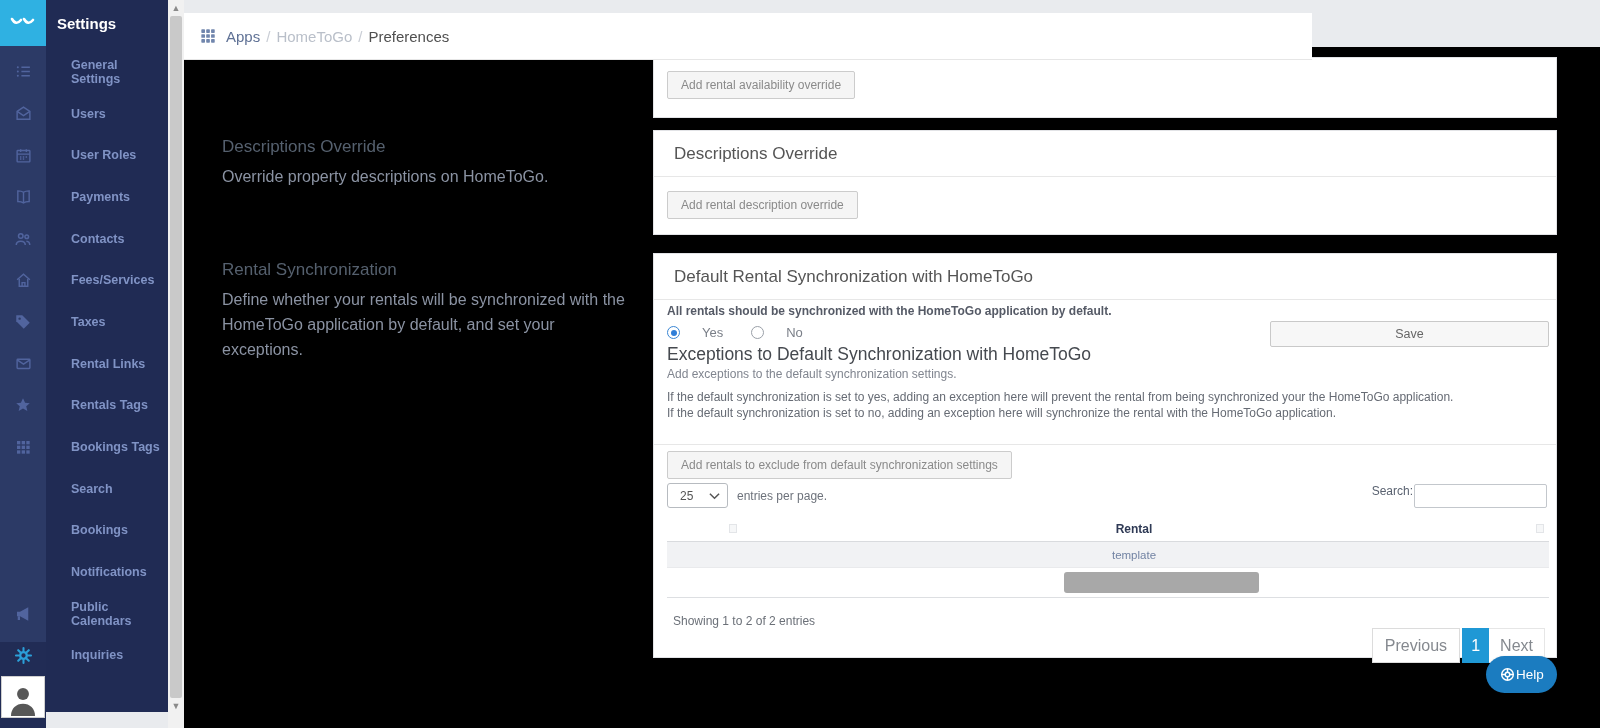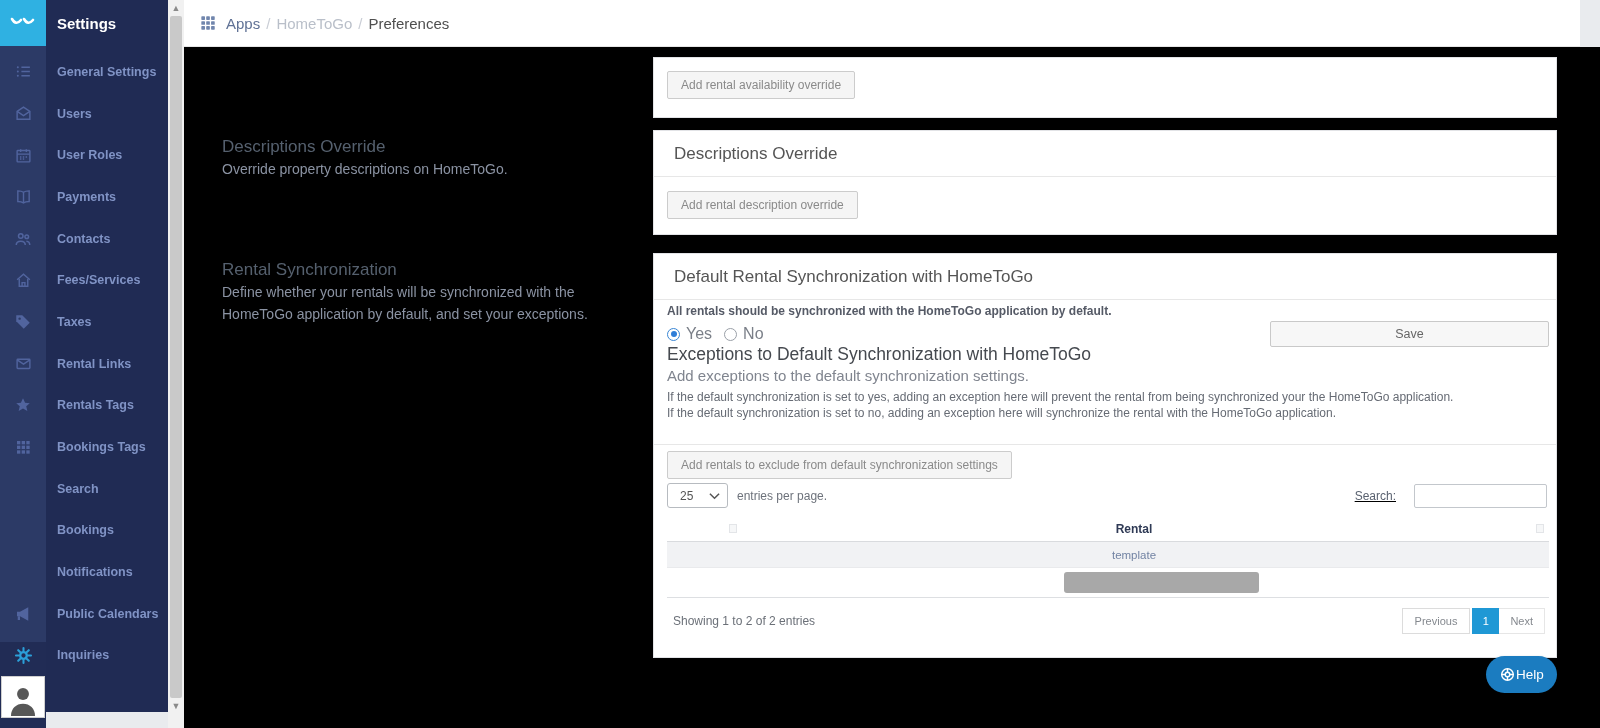--- a/index.html
+++ b/index.html
@@ -12,89 +12,89 @@
   .side-rail .rail-bottom { position:absolute; left:0; top:642px; width:46px; height:86px; background:#212c55; }
   .logo { position:absolute; left:0; top:0; width:46px; height:46px; background:#2fb1e2; display:flex; align-items:center; justify-content:center; z-index:4; }
   .rail-items { position:absolute; left:0; top:51px; width:46px; display:flex; flex-direction:column; z-index:4; }
   .rail-cell { height:41.7px; display:flex; align-items:center; justify-content:center; color:#51649e; }
   .rail-cell.bright { color:#2b9fd9; }
   .avatar-box { width:44px; height:42px; background:#ffffff; border:1px solid #cfcfcf; display:flex; align-items:flex-end; justify-content:center; overflow:hidden; }
 
   .side-panel { position:absolute; left:46px; top:0; width:122px; height:712px; background:#202b54; z-index:3; }
   .side-title { height:47px; display:flex; align-items:center; padding-left:11px; color:#ffffff; font-size:15px; font-weight:bold; }
   .nav-list { display:flex; flex-direction:column; padding-top:4px; }
-  .nav-item { height:41.7px; display:flex; align-items:center; padding-left:11px; color:#8093c5; font-size:12.5px; font-weight:600; cursor:pointer; }
+  .nav-item { height:41.7px; display:flex; align-items:center; padding-left:25px; color:#8093c5; font-size:12.5px; font-weight:600; cursor:pointer; }
 
   
   .side-scrollbar { position:absolute; left:168px; top:0; width:16px; height:728px; background:#f1f1f1; z-index:3; }
   .sb-arrow { position:absolute; left:0; width:16px; height:15px; display:flex; align-items:center; justify-content:center; color:#8a8a8a; font-size:9px; background:#f1f1f1; }
   .sb-arrow.up { top:0; }
   .sb-arrow.down { top:698px; }
   .sb-thumb { position:absolute; left:2px; top:16px; width:12px; height:682px; background:#c9c9c9; border-radius:2px; }
 
   
-  .main-header { position:absolute; left:184px; top:0; width:1396px; height:47px; background:#ffffff; border-bottom:1px solid #e6e6e6; display:flex; align-items:center; padding-left:16px; z-index:2; }
+  .main-header { position:absolute; left:184px; top:13px; width:1128px; height:47px; background:#ffffff; border-bottom:1px solid #e6e6e6; display:flex; align-items:center; padding-left:16px; z-index:2; }
   .crumb { font-size:15px; margin-left:10px; }
   .crumb .apps { color:#5f7195; }
   .crumb .sep { color:#c9cdd5; margin:0 6px; }
   .crumb .app { color:#b9bfc9; }
   .crumb .page { color:#4f4f4f; }
 
   
   .content { position:absolute; left:184px; top:47px; width:1416px; height:681px; background:#000000; }
   .card { position:absolute; background:#ffffff; border:1px solid #e2e3e6; box-shadow:0 1px 1px rgba(0,0,0,.04); }
   .card-head { padding:13px 20px 12px 20px; border-bottom:1px solid #e7e7e7; }
   .card-head .ttl { font-size:17px; color:#555555; }
 
   .btn-gray { display:inline-block; background:#f5f5f5; border:1px solid #cccccc; color:#8a8a8a; font-size:12px; padding:6px 13px; border-radius:2px; cursor:pointer; white-space:nowrap; }
 
   .sec-label { position:absolute; left:38px; width:410px; }
   .sec-label .ttl { font-size:17px; color:#55606e; }
-  .sec-label .dsc { font-size:14px; color:#8b93a3; margin-top:2px; line-height:1.55; }
+  .sec-label .dsc { font-size:16px; color:#8b93a3; margin-top:8px; line-height:1.55; }
 
   #card1 { left:469px; top:10px; width:904px; height:61px; }
   #card2 { left:469px; top:83px; width:904px; height:105px; }
   #card3 { left:469px; top:206px; width:904px; height:405px; }
   .card-body-rel { position:relative; }
 
   .bold-line { position:absolute; left:13px; top:50px; font-size:12px; font-weight:bold; color:#555a66; }
-  .radio-row { position:absolute; left:13px; top:71px; display:flex; align-items:center; gap:6px; font-size:16px; color:#7a7f88; }
+  .radio-row { position:absolute; left:13px; top:71px; display:flex; align-items:center; gap:22px; font-size:13px; color:#7a7f88; }
   .radio { width:13px; height:13px; border-radius:50%; border:1px solid #9aa0a8; background:#fff; position:relative; }
   .radio.sel { border:1px solid #3a86d4; }
   .radio.sel::after { content:""; position:absolute; left:2.5px; top:2.5px; width:6px; height:6px; border-radius:50%; background:#2f7ed8; }
   .save-btn { position:absolute; left:616px; top:67px; width:279px; height:26px; background:#f7f7f7; border:1px solid #c9c9c9; color:#666; font-size:12.5px; display:flex; align-items:center; justify-content:center; border-radius:2px; cursor:pointer; }
 
   .exc-title { position:absolute; left:13px; top:90px; font-size:17.5px; color:#45494f; }
-  .exc-sub { position:absolute; left:13px; top:113px; font-size:15px; color:#80858f; }
+  .exc-sub { position:absolute; left:13px; top:113px; font-size:12px; color:#80858f; }
   .exc-note1 { position:absolute; left:13px; top:136px; font-size:12px; color:#666b74; }
   .exc-note2 { position:absolute; left:13px; top:152px; font-size:12px; color:#666b74; }
   .hr-line { position:absolute; left:0; top:190px; width:100%; border-top:1px solid #e7e7e7; }
   .exclude-btn { position:absolute; left:13px; top:197px; }
 
   .pagesize { position:absolute; left:13px; top:229px; width:61px; height:25px; border:1px solid #b7bbc0; border-radius:3px; background:#fff; display:flex; align-items:center; justify-content:space-between; padding:0 7px 0 12px; font-size:12px; color:#555; cursor:pointer; }
   .pagesize-label { position:absolute; left:83px; top:235px; font-size:12px; color:#6d727b; }
-  .search-wrap { position:absolute; right:9px; top:230px; display:flex; align-items:center; gap:18px;text-decoration:underline; }
+  .search-wrap { position:absolute; right:9px; top:230px; display:flex; gap:1px; }
   .search-wrap label { font-size:12px; color:#5a6270; }
   .search-input { width:133px; height:24px; border:1px solid #c3c7cc; border-radius:2px; background:#fff; font-size:12px; padding:0 6px; outline:none; }
 
   .xtable { position:absolute; left:13px; top:262px; width:882px; }
   .thead { position:relative; height:26px; border-bottom:1px solid #d9dbde; display:flex; align-items:center; justify-content:center; }
   .thead .col { font-size:12px; font-weight:bold; color:#2f3a55; transform:translateX(26px); }
   .sort-sq { position:absolute; width:8px; height:9px; border:1px solid #e3e5e8; background:#f6f7f8; top:8px; }
   .sort-sq.l { left:62px; }
   .sort-sq.r { right:5px; }
   .trow { position:relative; display:flex; align-items:center; justify-content:center; }
   .trow.r1 { height:26px; background:#f1f2f4; border-bottom:1px solid #e9eaec; }
   .trow.r1 .cell { font-size:11.5px; color:#7283a3; transform:translateX(26px); }
   .trow.r2 { height:30px; background:#ffffff; border-bottom:1px solid #dddfe2; }
   .gray-bar { position:absolute; left:397px; top:4px; width:195px; height:21px; background:#a8a8a8; border-radius:3px; }
 
   .summary { position:absolute; left:19px; top:360px; font-size:12px; color:#6b7078; }
   .pager { position:absolute; right:11px; top:354px; display:flex; }
-  .pg { height:26px; display:flex; align-items:center; justify-content:center; font-size:11px; cursor:pointer; }
+  .pg { height:35px; display:flex; align-items:center; justify-content:center; font-size:16px; cursor:pointer;margin-top:20px; }
   .pg.prev { border:1px solid #dcdcdc; background:#fff; color:#85898f; padding:0 12px; }
   .pg.cur { width:27px; background:#1f98d5; color:#fff; margin-left:2px; }
   .pg.next { border:1px solid #e6e6e6; border-left:none; background:#fff; color:#85898f; padding:8px 11px; }
 
   .help-btn { position:absolute; left:1486px; top:656px; width:71px; height:37px; background:#1b7cc0; border-radius:19px; display:flex; align-items:center; justify-content:center; gap:0; color:#fff; font-size:13.5px; cursor:pointer; z-index:5; box-shadow:0 1px 3px rgba(0,0,0,.2); }
 
   svg { display:block; }
 </style>
 </head>
 <body>

